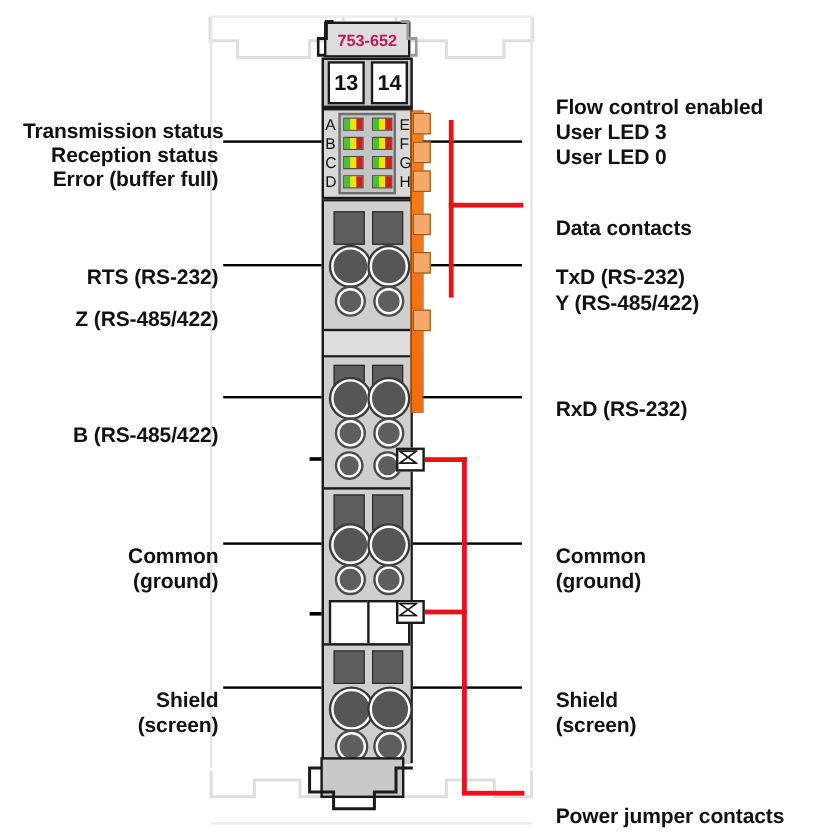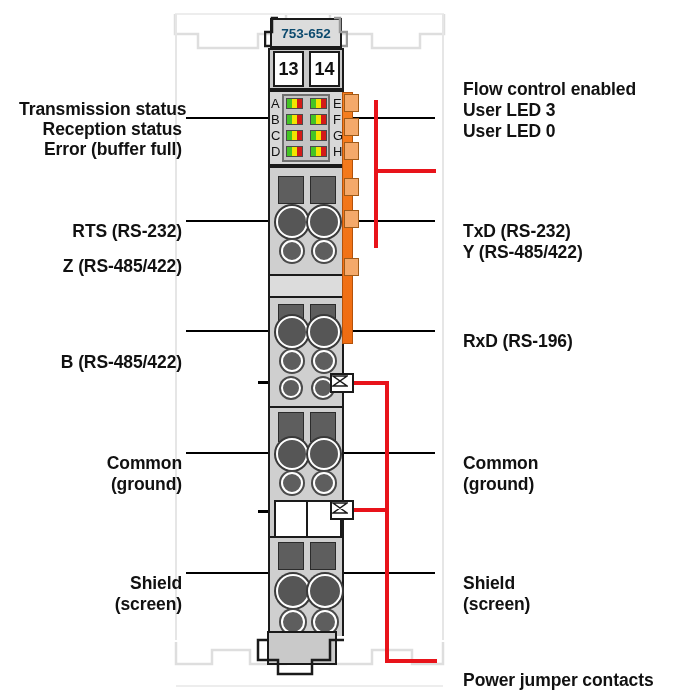--- a/index.html
+++ b/index.html
@@ -72,21 +72,21 @@
     border: 2px solid #1a1a1a;
   }
   .nameplate {
     background: #dcdcdc;
     border: 2px solid #1a1a1a;
     display: flex;
     align-items: center;
     justify-content: center;
     font-size: 13.5px;
     font-weight: 700;
-    color: #0c4a6e;
+    color: #be185d;
   }
   .termnum {
     background: #ffffff;
     border: 2px solid #1a1a1a;
     display: flex;
     align-items: center;
     justify-content: center;
     font-size: 18px;
     font-weight: 700;
     color: #111;
@@ -380,30 +380,33 @@
   <div class="lbl left-al" style="left:444px; top:58px;">
     <span>Flow control enabled</span>
   </div>
   <div class="lbl left-al" style="left:444px; top:79px;">
     <span>User LED 3</span>
   </div>
   <div class="lbl left-al" style="left:444px; top:100px;">
     <span>User LED 0</span>
   </div>
 
+  <div class="lbl left-al" style="left:444px; top:159px;">
+    <span>Data contacts</span>
+  </div>
 
   <div class="lbl left-al" style="left:444px; top:200px;">
     <span>TxD (RS-232)</span>
   </div>
   <div class="lbl left-al" style="left:444px; top:221px;">
     <span>Y (RS-485/422)</span>
   </div>
 
   <div class="lbl left-al" style="left:444px; top:310px;">
-    <span>RxD (RS-196)</span>
+    <span>RxD (RS-232)</span>
   </div>
 
   <div class="lbl left-al" style="left:444px; top:432px;">
     <span>Common</span>
   </div>
   <div class="lbl left-al" style="left:444px; top:453px;">
     <span>(ground)</span>
   </div>
 
   <div class="lbl left-al" style="left:444px; top:552px;">

